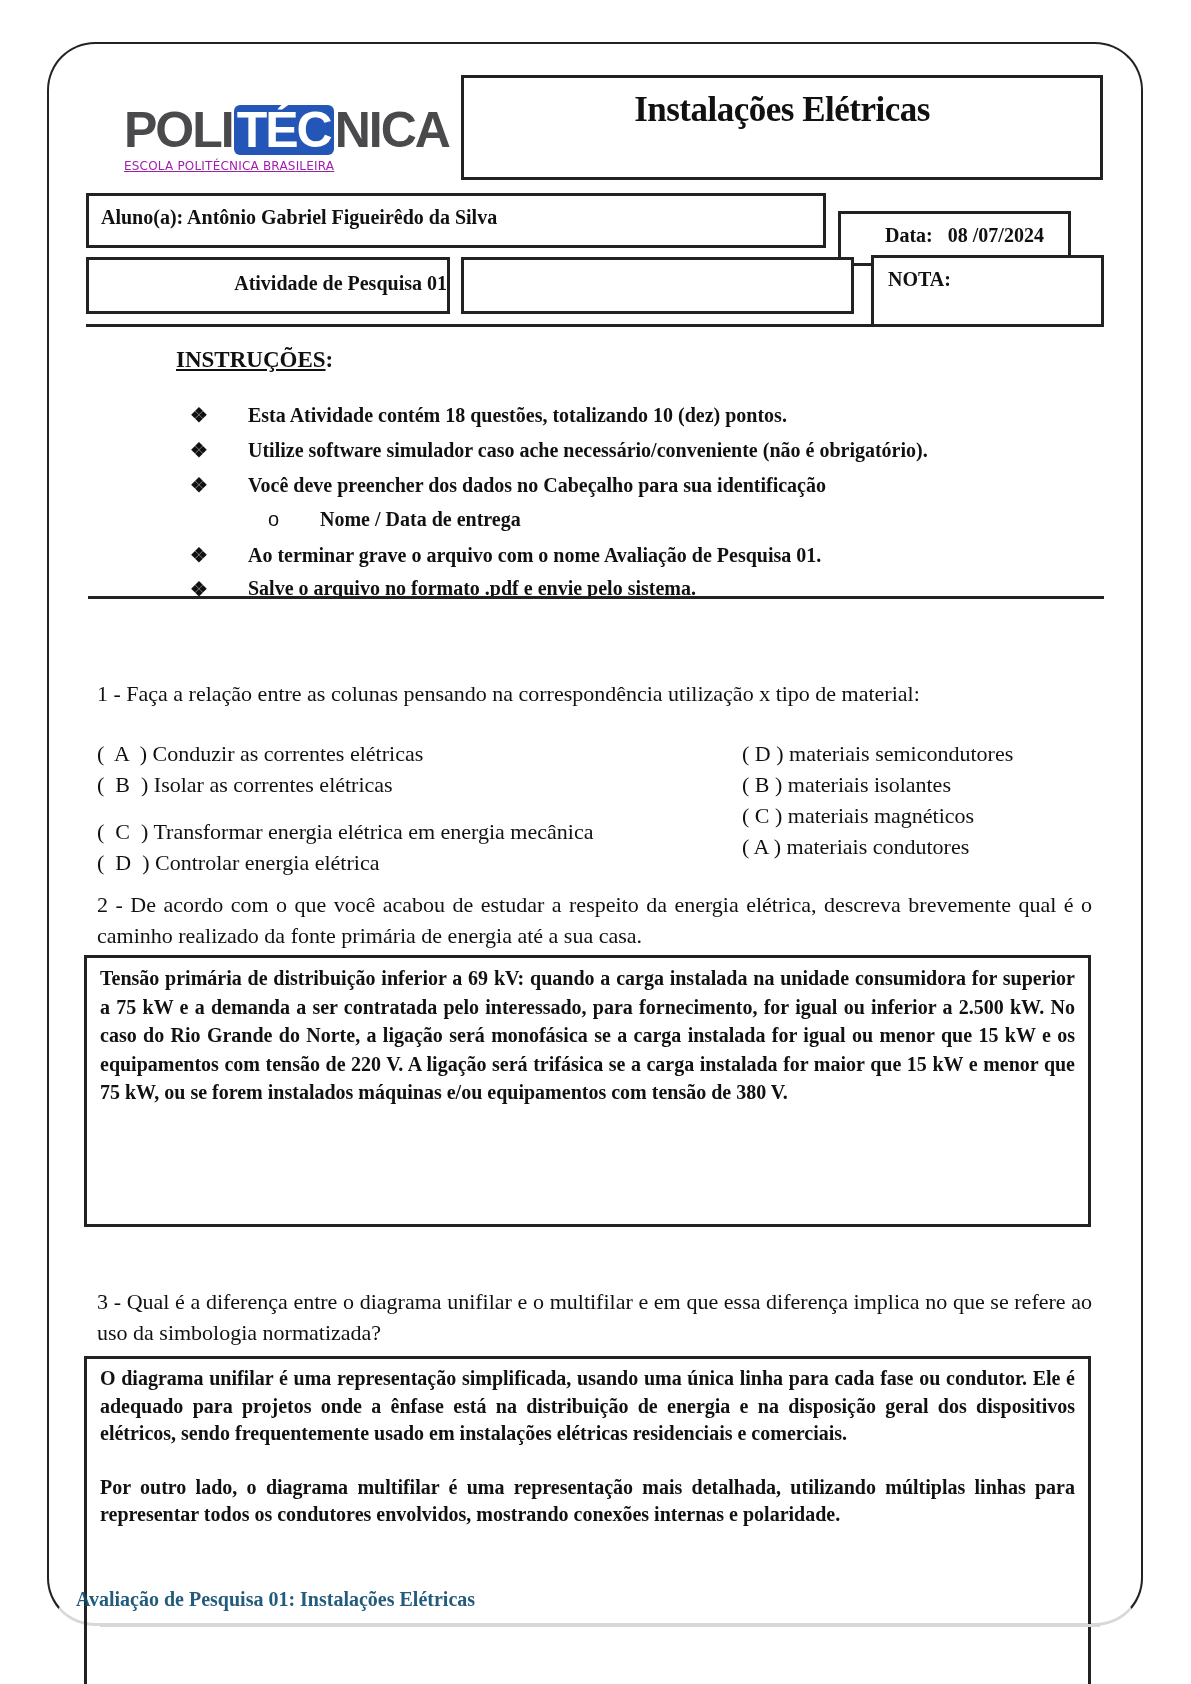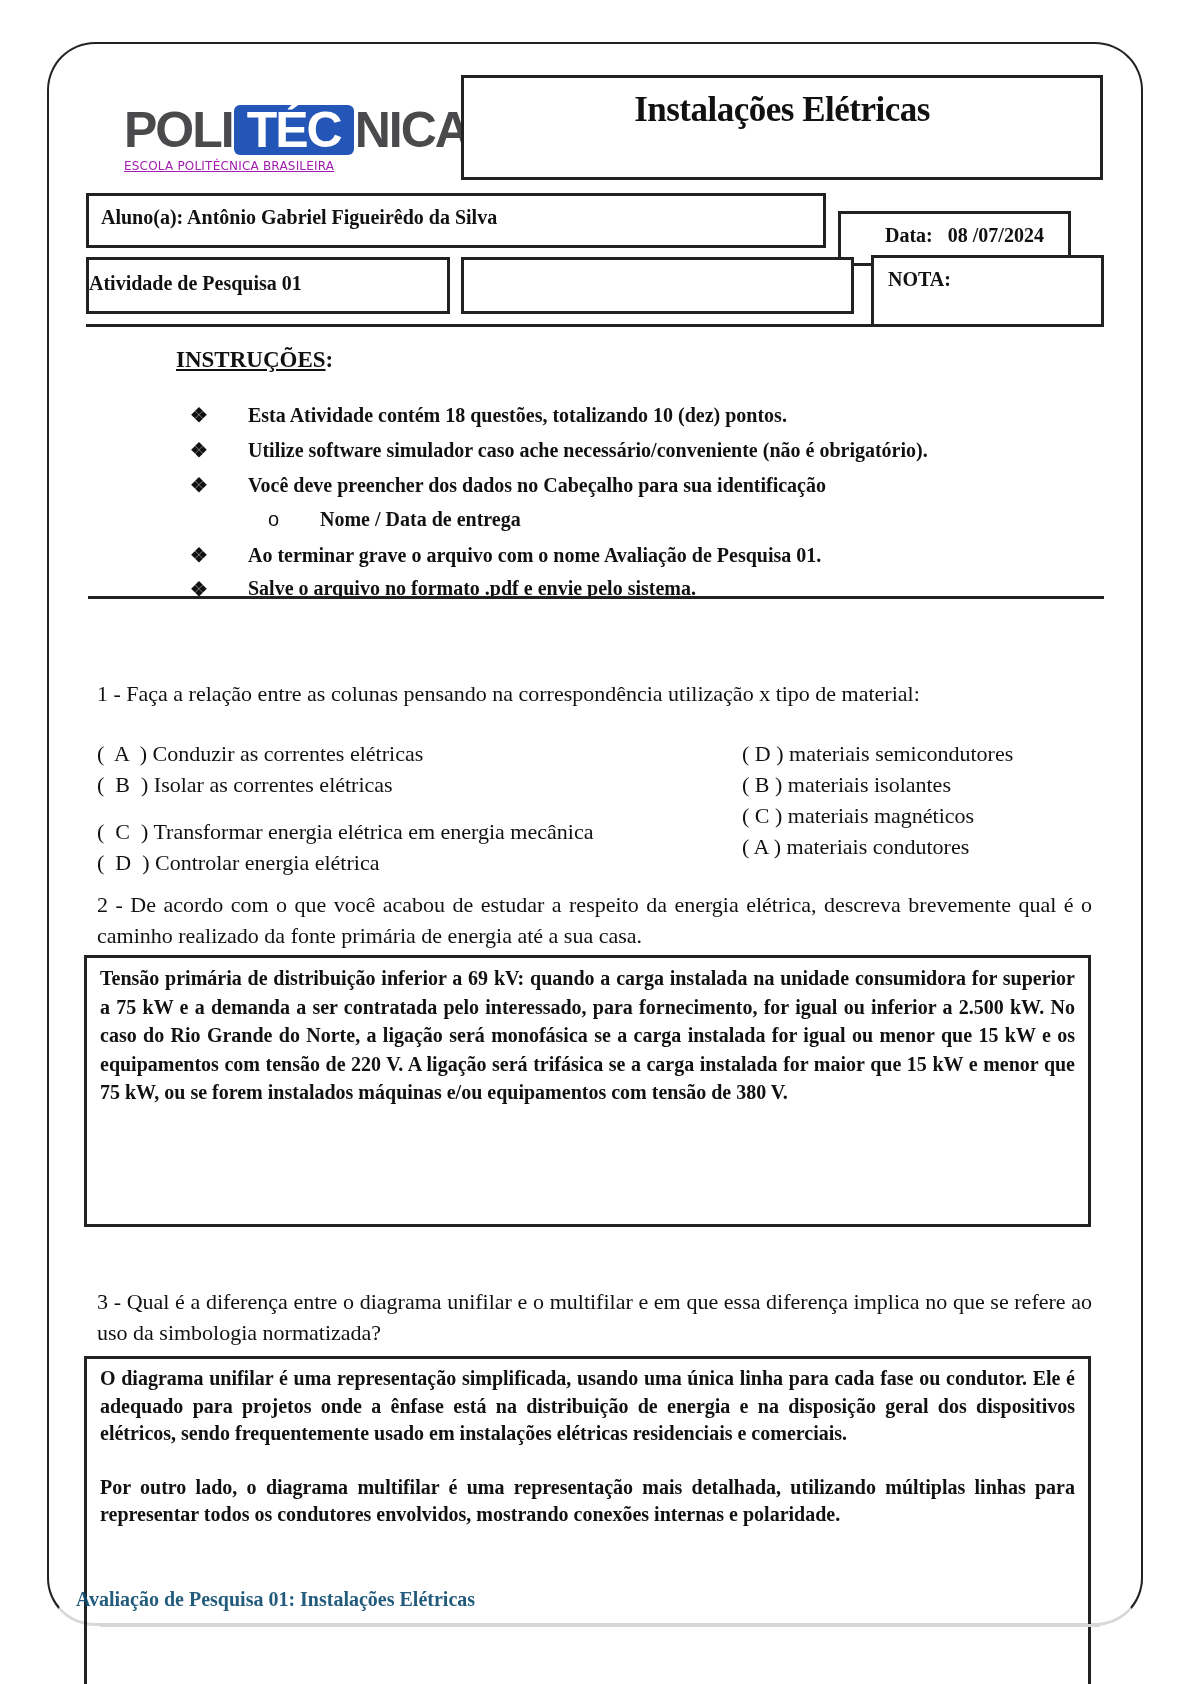--- a/index.html
+++ b/index.html
@@ -12,34 +12,34 @@
            border: 2px solid #222; border-bottom: 3px solid #d8d8d8;
            border-radius: 48px; box-sizing: border-box; }
 
   .box { border: 3px solid #222; box-sizing: border-box; background: #fff; }
 
   
   .logo { left: 124px; top: 105px; width: 260px; }
   .logo-main { font-family: "Liberation Sans", "DejaVu Sans", sans-serif; font-weight: 700;
                font-size: 50px; letter-spacing: -2px; color: #4a4a4c; line-height: 50px;
                display: flex; align-items: center; }
-  .logo-main .hl { background: #2356b6; color: #fff; border-radius: 6px; padding: 0 13px; margin: 0 1px; }
+  .logo-main .hl { background: #2356b6; color: #fff; border-radius: 6px; padding: 0 3px; margin: 0 1px; }
   .logo-sub { font-family: "DejaVu Sans", "Liberation Sans", sans-serif; font-size: 12px;
               color: #a21caf; margin-top: 4px; letter-spacing: 0.2px; text-decoration: underline; }
 
   .title-box { left: 461px; top: 75px; width: 642px; height: 105px; }
   .title-text { font-weight: 700; font-size: 35px; text-align: center; margin-top: 12px; letter-spacing: -0.5px; }
 
   .student-box { left: 86px; top: 193px; width: 740px; height: 55px; }
   .student-text { font-weight: 700; font-size: 20px; margin: 10px 0 0 12px; }
   .date-box { left: 838px; top: 211px; width: 233px; height: 55px; }
   .date-text { font-weight: 700; font-size: 20px; margin: 10px 0 0 44px; white-space: pre; }
 
   .activity-box { left: 86px; top: 257px; width: 364px; height: 57px; }
-  .activity-text { font-weight: 700; font-size: 20px; text-align: left; margin-top: 12px; }
+  .activity-text { font-weight: 700; font-size: 20px; text-align: right; margin-top: 12px; }
   .blank-box { left: 461px; top: 257px; width: 393px; height: 57px; }
   .grade-box { left: 871px; top: 255px; width: 233px; height: 72px; }
   .grade-text { font-weight: 700; font-size: 20px; margin: 10px 0 0 14px; }
 
   .rule { height: 3px; background: #222; }
 
   .instructions-title { left: 176px; top: 347px; font-weight: 700; font-size: 23px; }
   .instructions-title u { text-decoration: underline; }
   .instr-item { left: 190px; font-weight: 700; font-size: 20px; display: flex; align-items: center; }
   .bullet { width: 58px; font-size: 20px; display: inline-block; }

